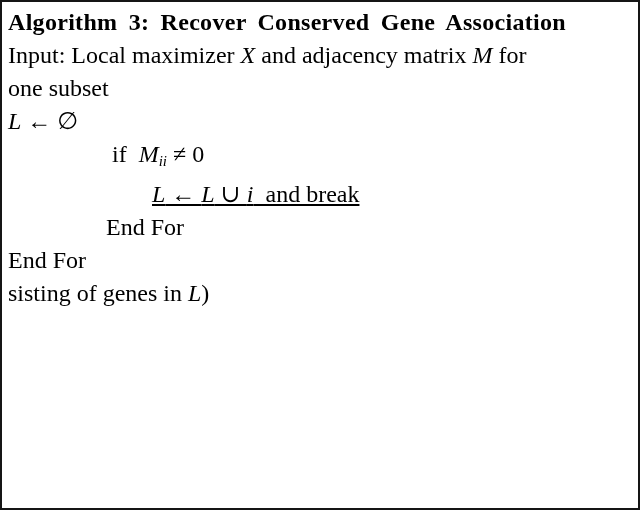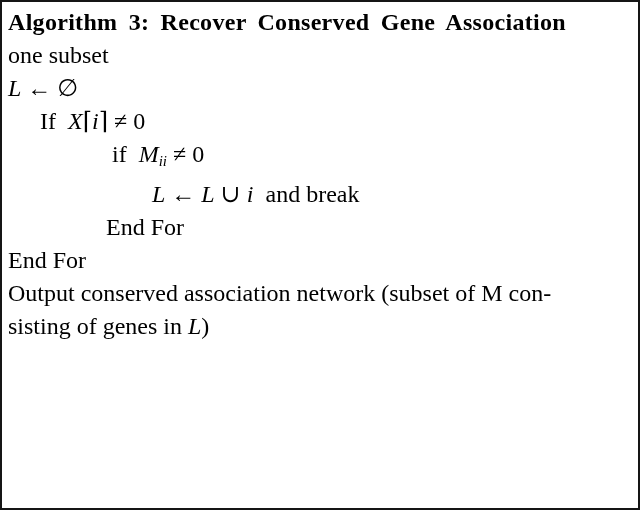--- a/index.html
+++ b/index.html
@@ -19,40 +19,39 @@
     color: #000000;
     overflow: hidden;
   }
   .algo-line {
     line-height: 33px;
     white-space: pre;
   }
   .ind-0 { padding-left: 0; }
   .ind-1 { padding-left: 32px; }
   .ind-2 { padding-left: 98px; }
-  .ind-3 { padding-left: 144px; }
+  .ind-3 { padding-left: 144px; text-decoration: underline; }
   .seg { display: inline; }
   .seg-b { font-weight: bold; }
   .seg-i { font-style: italic; }
   .seg-n { font-style: normal; }
   .seg-sub {
     font-style: italic;
     font-size: 15px;
     vertical-align: -4px;
     text-align: center;
   }
   .title-line { word-spacing: 5px; letter-spacing: 0.3px; }
 </style>
 </head>
 <body>
 
 <div class="algo-box">
     <div class="algo-line ind-0 title-line"><span class="seg seg-b">Algorithm 3: Recover Conserved Gene Association</span></div>
+    <div class="algo-line ind-0"><span class="seg seg-n">Input: Local maximizer </span><span class="seg seg-i">X</span><span class="seg seg-n"> and adjacency matrix </span><span class="seg seg-i">M</span><span class="seg seg-n"> for</span></div>
     <div class="algo-line ind-0"><span class="seg seg-n">one subset</span></div>
     <div class="algo-line ind-0"><span class="seg seg-i">L</span><span class="seg seg-n"> ← ∅</span></div>
-    <div class="algo-line ind-1"><span class="seg seg-n">If  </span><span class="seg seg-i">X</span><span class="seg seg-n">⌈</span><span class="seg seg-i">i</span><span class="seg seg-n">⌉ ≠ 0</span></div>
     <div class="algo-line ind-2"><span class="seg seg-n"> if  </span><span class="seg seg-i">M</span><span class="seg seg-sub">ii</span><span class="seg seg-n"> ≠ 0</span></div>
     <div class="algo-line ind-3"><span class="seg seg-i">L</span><span class="seg seg-n"> ← </span><span class="seg seg-i">L</span><span class="seg seg-n"> ∪ </span><span class="seg seg-i">i</span><span class="seg seg-n">  and break</span></div>
     <div class="algo-line ind-2"><span class="seg seg-n">End For</span></div>
     <div class="algo-line ind-0"><span class="seg seg-n">End For</span></div>
-    <div class="algo-line ind-0"><span class="seg seg-n">Output conserved association network (subset of M con-</span></div>
     <div class="algo-line ind-0"><span class="seg seg-n">sisting of genes in </span><span class="seg seg-i">L</span><span class="seg seg-n">)</span></div>
   </div>
 
 </body></html>

